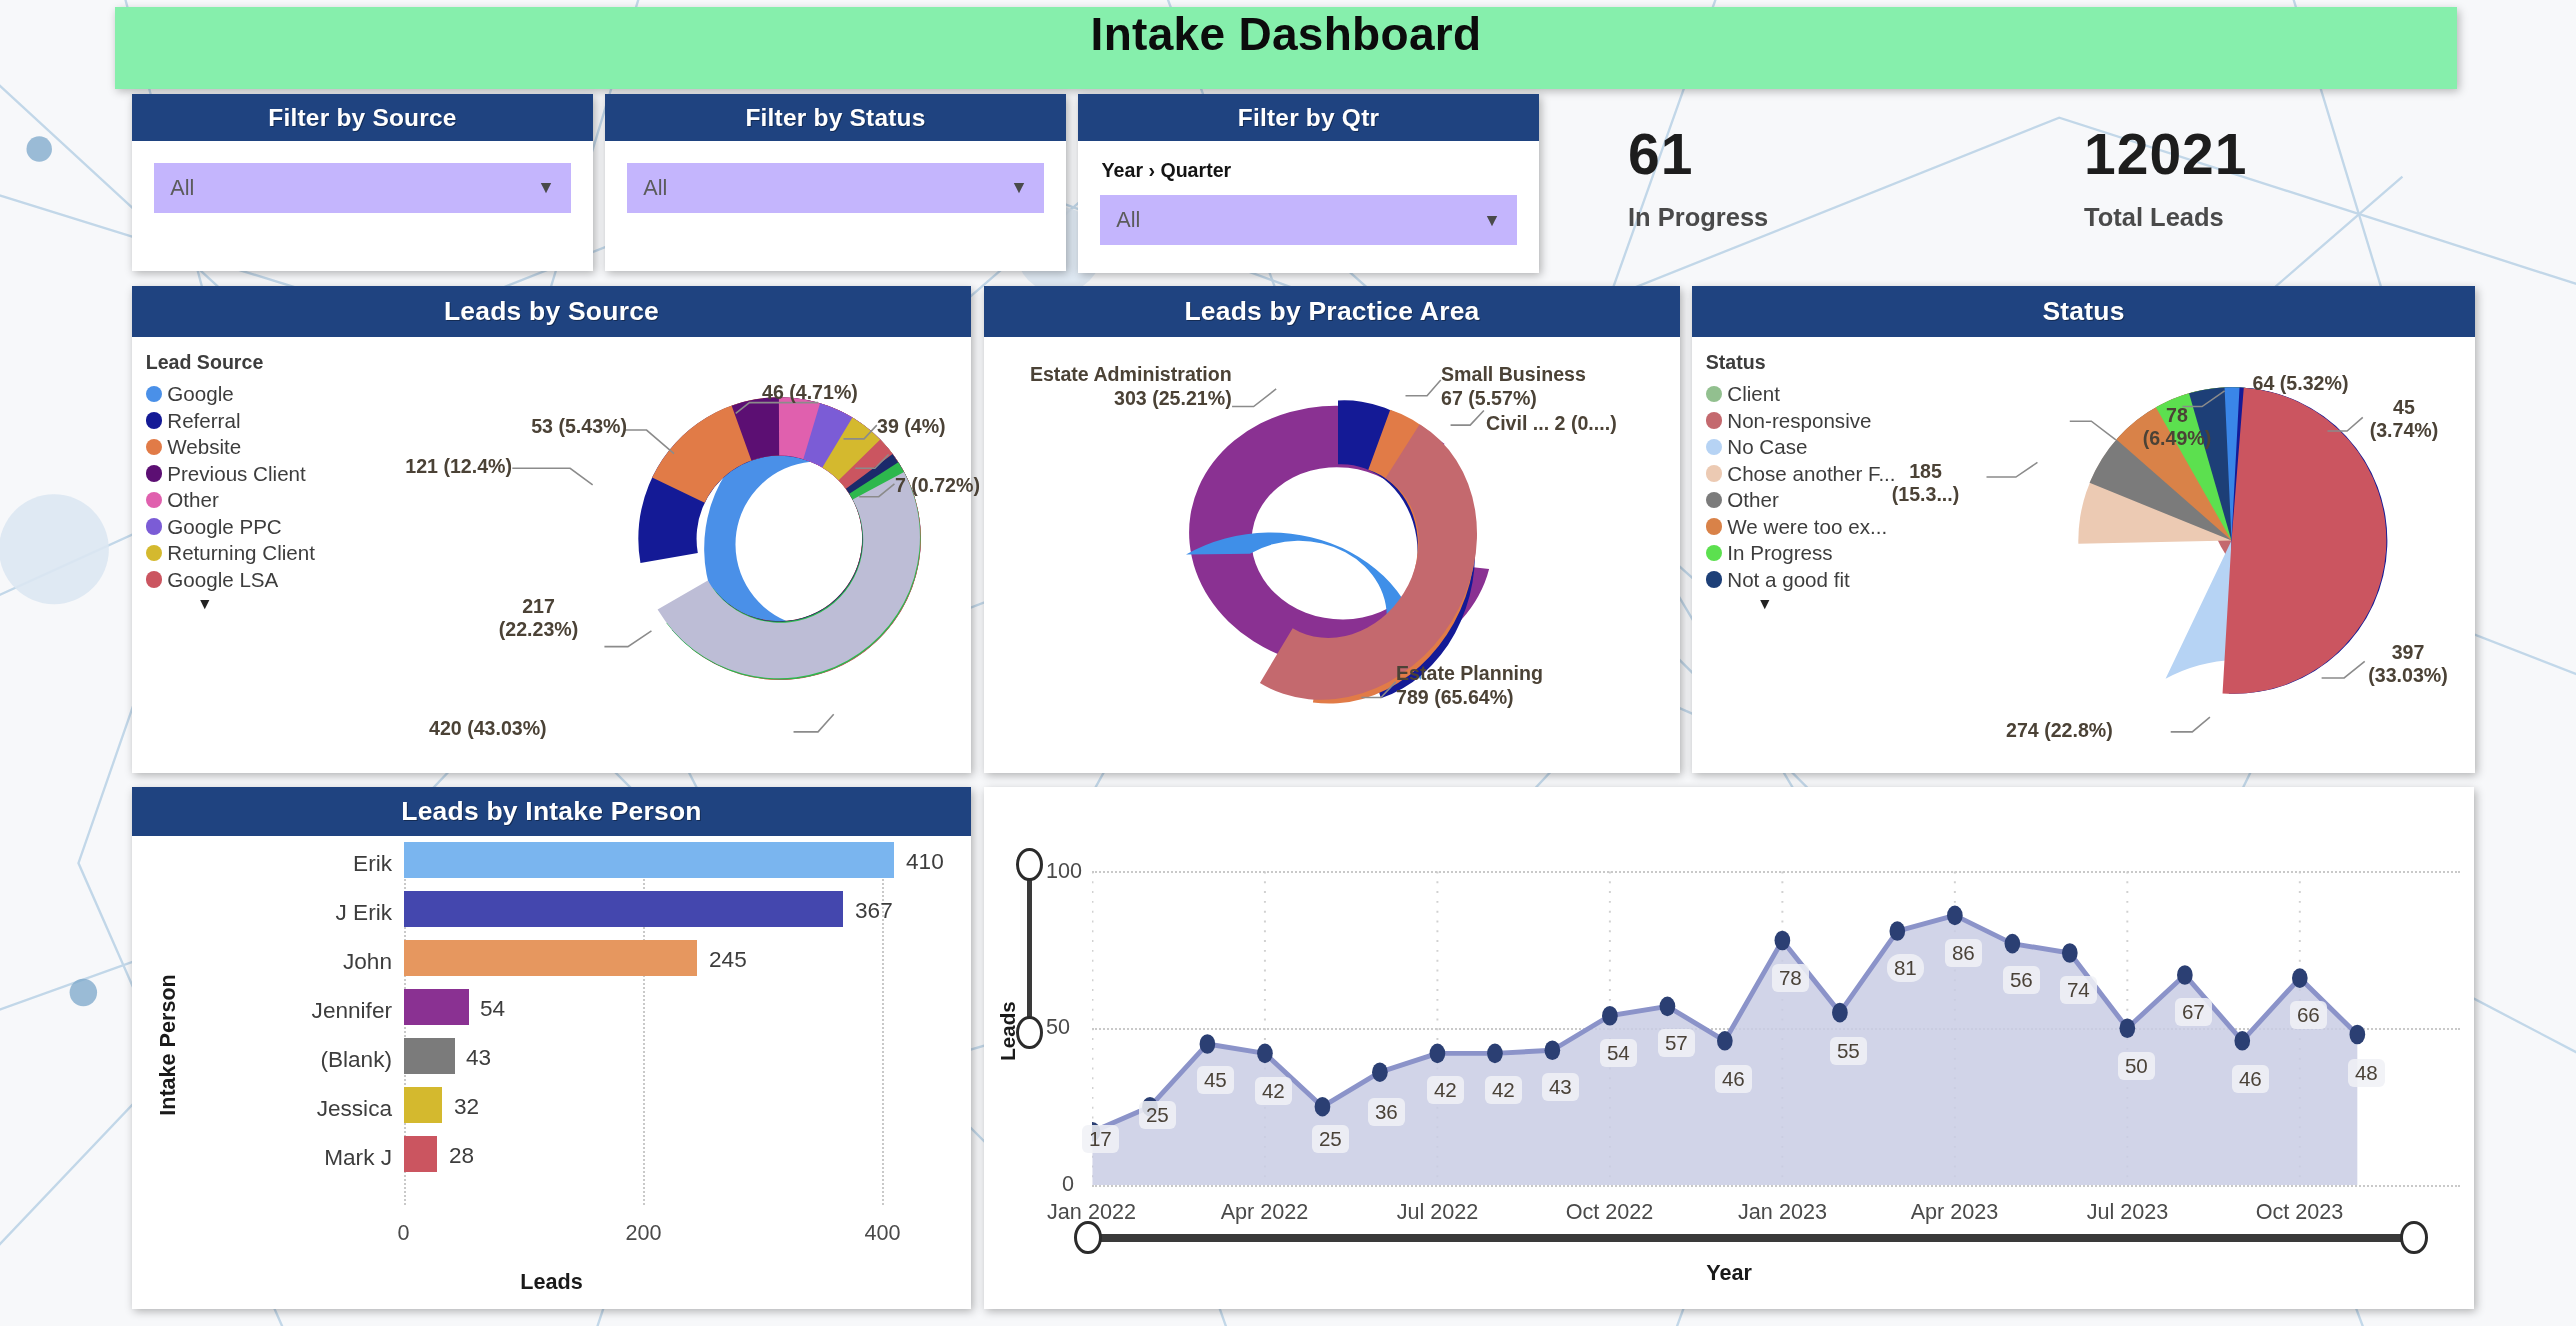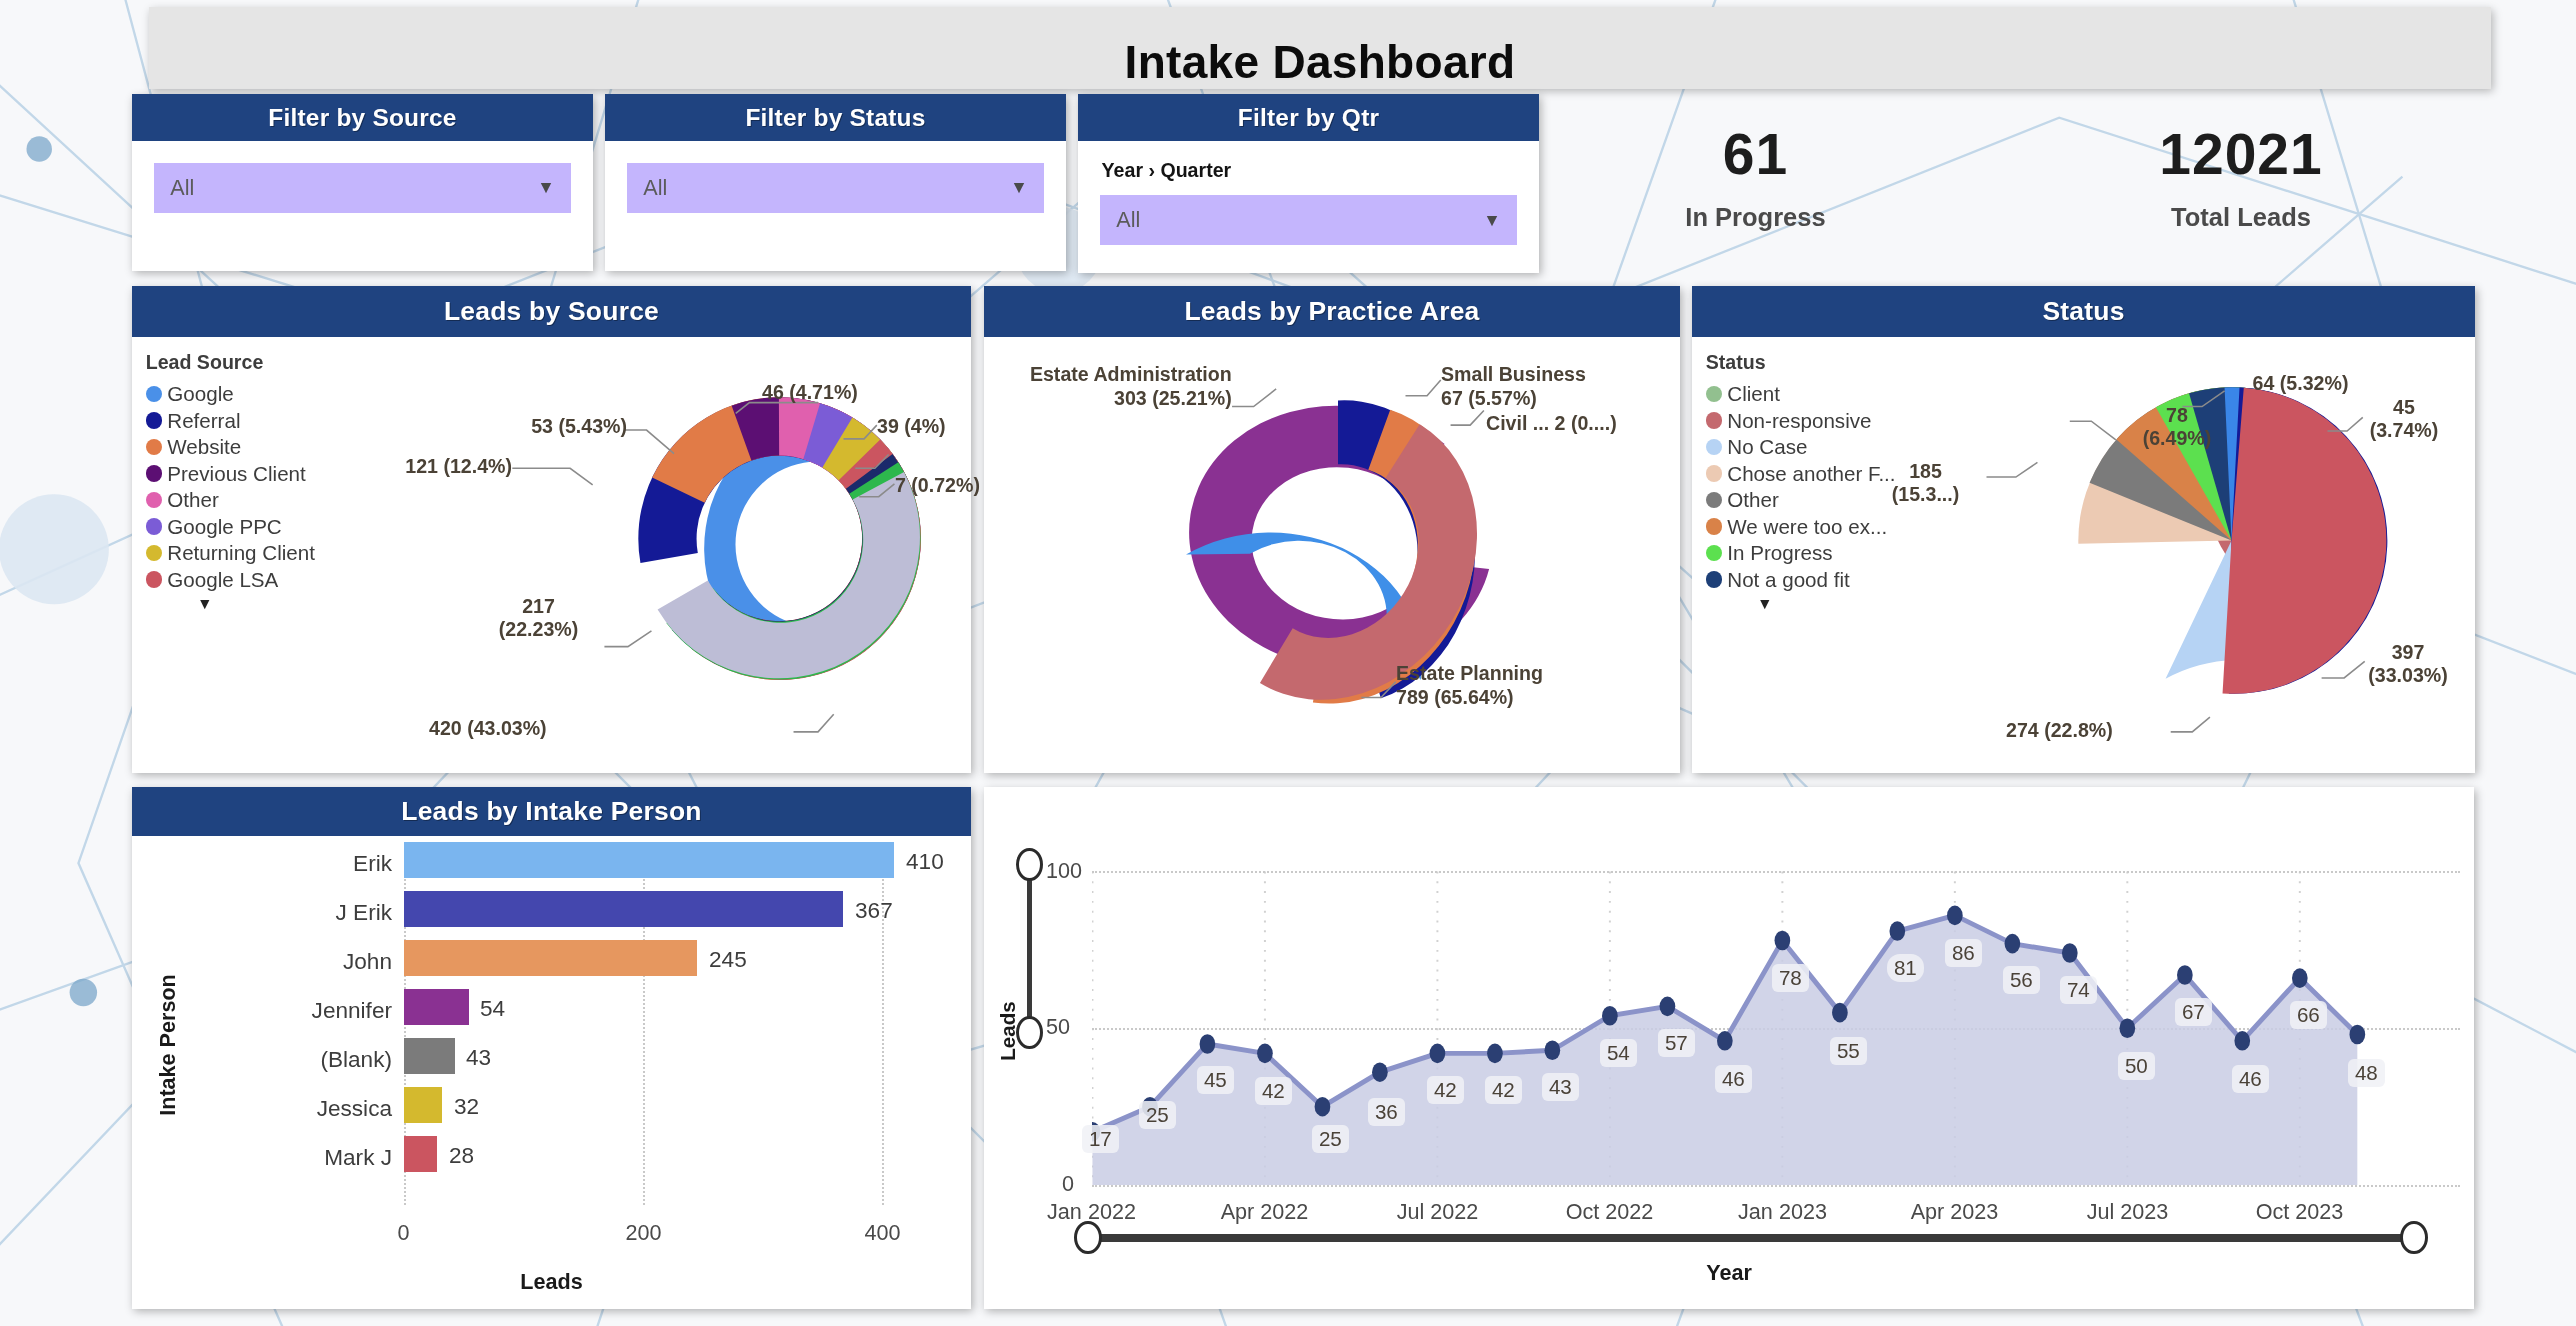--- a/index.html
+++ b/index.html
@@ -28,24 +28,24 @@
     font-weight: bold;
     text-align: center;
     letter-spacing: 0.2px;
     display: flex; align-items: center; justify-content: center;
     text-shadow: 1px 1px 0 rgba(0,0,0,.35);
   }
 
   
   #titlebar {
     position: absolute;
-    left: 149px; top: 6.9px; width: 2342px; height: 82px;
-    background: #e5e5e5;
+    left: 115px; top: 6.9px; width: 2342px; height: 82px;
+    background: #86efac;
     box-shadow: 2px 2.9px 8.8px rgba(0,0,0,0.28);
-    display: flex; align-items: flex-end; justify-content: center;
+    display: flex; align-items: flex-start; justify-content: center;
   }
   #titlebar .t {
     font-size: 46px; font-weight: bold; color: #0c0c0c; letter-spacing: 0.3px;
   }
 
   
   .filter-card { }
   .filter-card .panel-head { height: 47px; font-size: 24.5px; }
   .filter-body { padding: 21.6px 21.6px 0 21.6px; }
   .hier-label {
@@ -53,21 +53,21 @@
     margin: 2px 0 13.7px 2px;
   }
   .dropdown {
     height: 50px; background: #c4b5fd;
     display: flex; align-items: center; justify-content: space-between;
     padding: 0 16.7px; font-size: 21.6px; color: #5b5b5b;
   }
   .chev { font-size: 17.7px; color: #4a4a4a; line-height: 1; }
 
   
-  .kpi { position: absolute; text-align: center; }
+  .kpi { position: absolute; }
   .kpi .v { font-size: 57px; font-weight: bold; color: #1d1d1d; line-height: 1; letter-spacing: 1px; }
   .kpi .l { font-size: 25.5px; font-weight: bold; color: #4a4a4a; margin-top: 19.6px; }
 
   
   .chart-body { position: absolute; inset: 0; }
 
   
   .legend { position: absolute; }
   .legend-title { font-size: 19.6px; font-weight: bold; color: #3d3d3d; margin-bottom: 6.9px; }
   .legend-item { display: flex; align-items: center; height: 26.5px; margin-bottom: 0px; }

